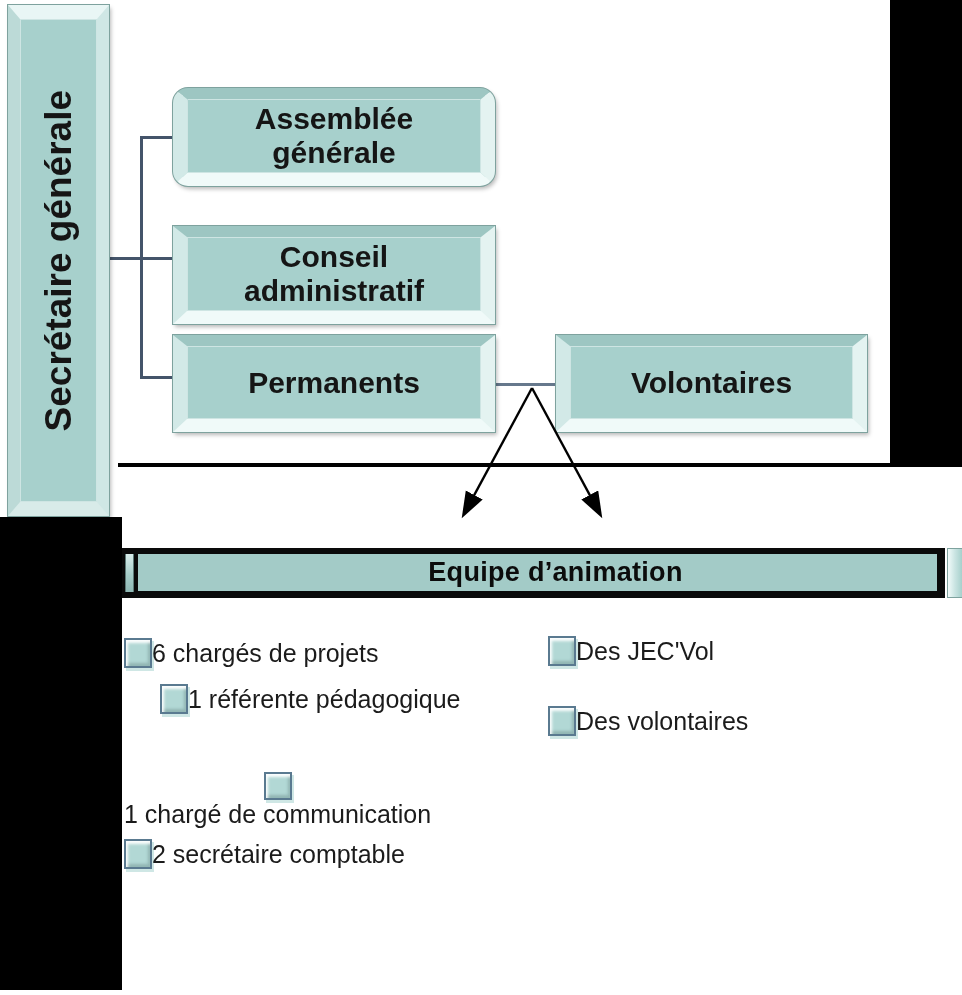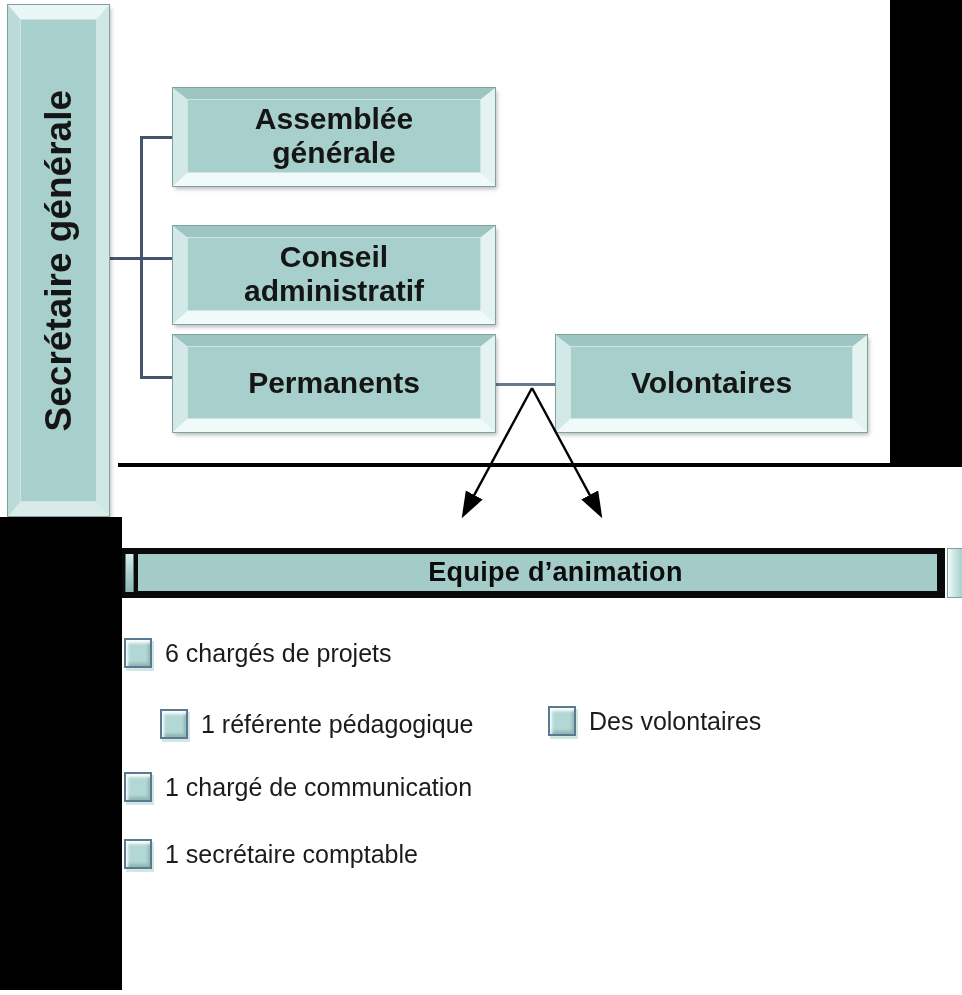--- a/index.html
+++ b/index.html
@@ -52,21 +52,21 @@
   #header-fill span{font-size:27px;font-weight:700;letter-spacing:.3px;color:#0c0c0c;}
   #header-sliver-left{
     background:linear-gradient(180deg,#d9edeb 0%,#a6cdc9 55%,#8fb8b4 100%);
     border-left:1px solid #5d7a77;border-right:1px solid #5d7a77;
   }
   #right-sliver{
     background:linear-gradient(90deg,#f2fbfa 0%,#cde6e4 45%,#a7d0cc 100%);
     border:1px solid #7ea29e;border-right:none;box-sizing:border-box;
   }
   
-  .bullet-row{display:flex;align-items:center;gap:13px;}
+  .bullet-row{display:flex;align-items:center;}
   .bullet-row .txt{font-size:25px;color:#1b1b1b;white-space:nowrap;}
   .sq{
     width:28px;height:30px;flex:0 0 28px;
     background:#b2d8d5;
     border:2px solid #5a7a90;
     box-shadow:inset 2px 3px 3px rgba(255,255,255,.95),
                inset -2px -3px 3px rgba(60,95,95,.28),
                2px 3px 0 #cfe7e5;
     box-sizing:border-box;
   }
@@ -84,21 +84,21 @@
   <div class="abs conn" style="left:108px;top:257px;width:66px;height:3px;z-index:4;"></div>
   <div class="abs conn" style="left:140px;top:136px;width:3px;height:243px;z-index:4;"></div>
   <div class="abs conn" style="left:141px;top:136px;width:33px;height:3px;z-index:4;"></div>
   <div class="abs conn" style="left:141px;top:376px;width:33px;height:3px;z-index:4;"></div>
   <div class="abs conn-gray" style="left:495px;top:383px;width:61px;height:3px;z-index:4;"></div>
 
   <div id="vroot" class="abs bevel" style="left:8px;top:5px;width:101px;height:511px;z-index:4;">
     <div class="vlbl">Secrétaire générale</div>
   </div>
 
-  <div class="abs bevel" style="left:173px;top:88px;width:322px;height:98px;z-index:4;">
+  <div class="abs bevel" style="left:173px;top:88px;width:322px;height:98px;z-index:4;border-radius:15px;">
     <div class="lbl">Assemblée générale</div>
   </div>
 
   <div class="abs bevel" style="left:173px;top:210px;width:322px;height:98px;z-index:4;margin-top:16px;">
     <div class="lbl">Conseil administratif</div>
   </div>
 
   <div class="abs bevel" style="left:173px;top:335px;width:322px;height:97px;z-index:4;">
     <div class="lbl">Permanents</div>
   </div>
@@ -122,31 +122,35 @@
     <div id="header-fill" class="abs" style="left:16px;top:6px;right:8px;bottom:7px;padding-left:36px;">
       <span>Equipe d’animation</span>
     </div>
   </div>
   <div id="right-sliver" class="abs" style="left:947px;top:548px;width:15px;height:50px;z-index:5;"></div>
 
   <div class="abs bullet-row" style="left:124px;top:638px;z-index:5;">
     <div class="sq"></div>
     <div class="txt">6 chargés de projets</div>
   </div>
-  <div class="abs bullet-row" style="left:124px;top:709px;z-index:5;padding-left:36px;">
+  <div class="abs bullet-row" style="left:124px;top:684px;z-index:5;padding-left:36px;">
     <div class="sq"></div>
     <div class="txt">1 référente pédagogique</div>
   </div>
-  <div class="abs bullet-row" style="left:124px;top:772px;z-index:5;">
+  <div class="abs bullet-row" style="left:124px;top:772px;z-index:5;flex-direction:column;">
     <div class="sq"></div>
     <div class="txt">1 chargé de communication</div>
   </div>
   <div class="abs bullet-row" style="left:124px;top:839px;z-index:5;">
     <div class="sq"></div>
-    <div class="txt">1 secrétaire comptable</div>
+    <div class="txt">2 secrétaire comptable</div>
   </div>
 
+  <div class="abs bullet-row" style="left:548px;top:636px;z-index:5;">
+    <div class="sq"></div>
+    <div class="txt">Des JEC'Vol</div>
+  </div>
   <div class="abs bullet-row" style="left:548px;top:706px;z-index:5;">
     <div class="sq"></div>
     <div class="txt">Des volontaires</div>
   </div>
 
 </div>
 
 </body></html>

